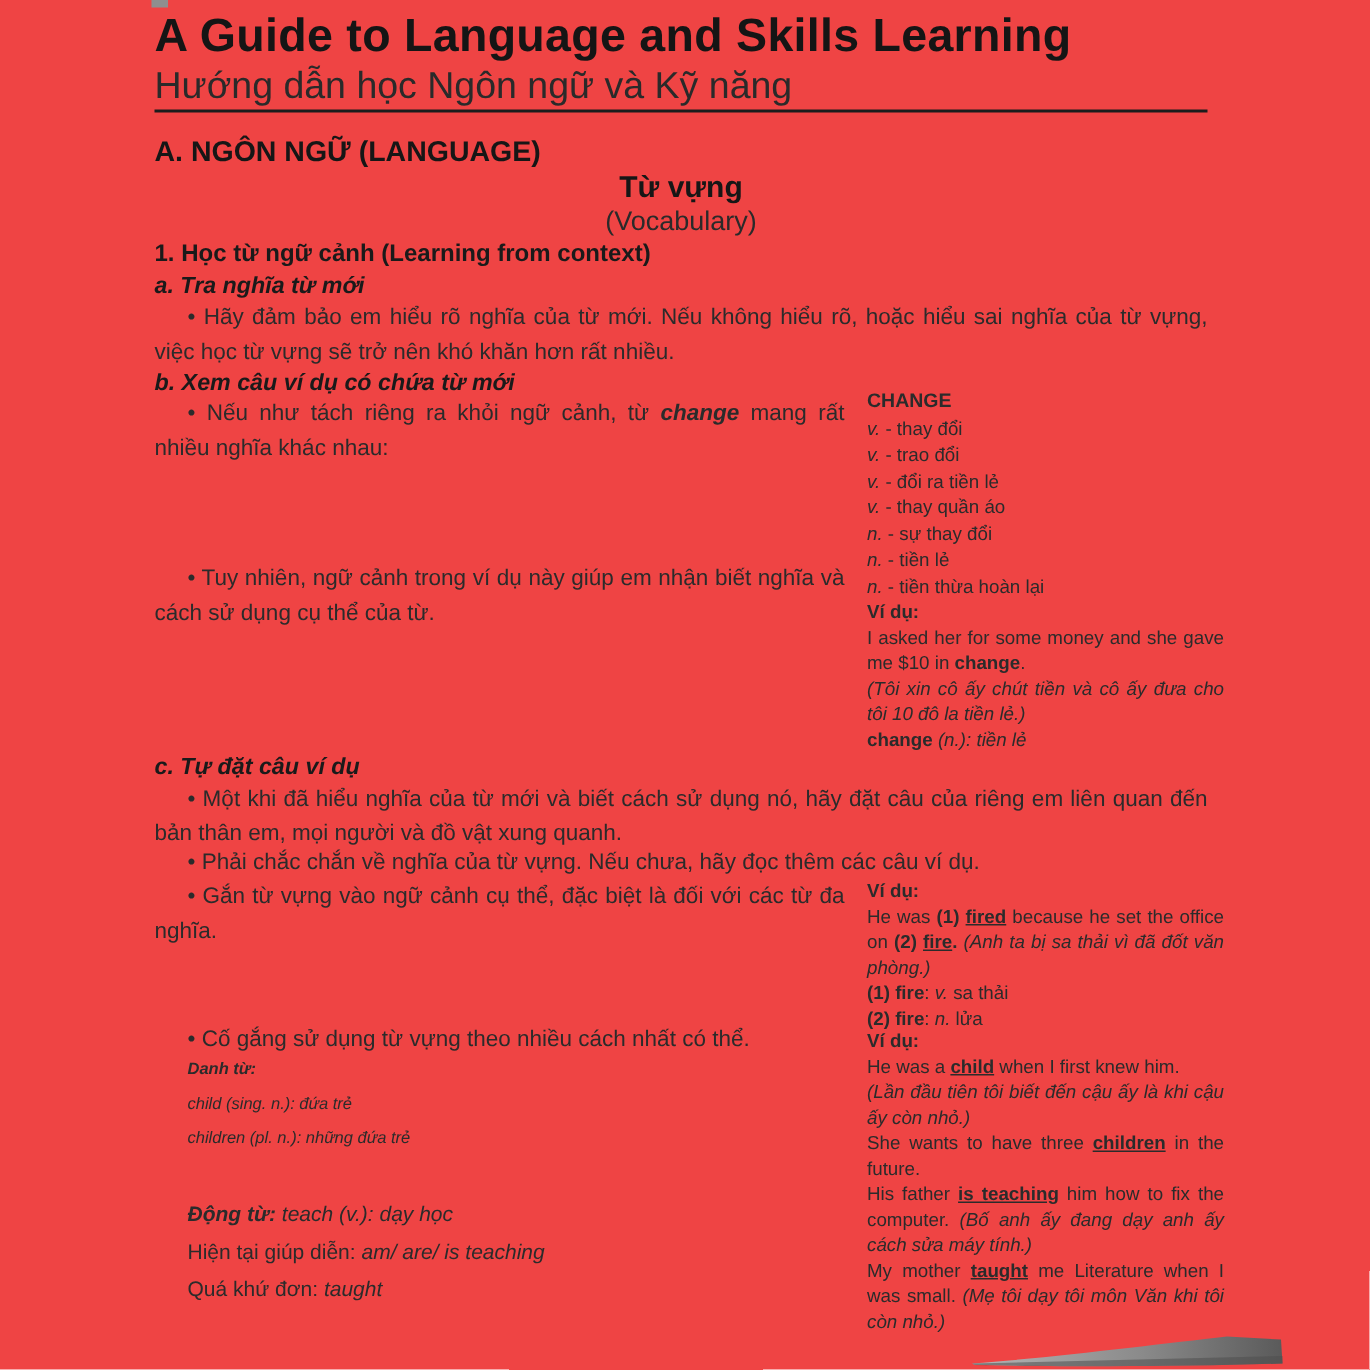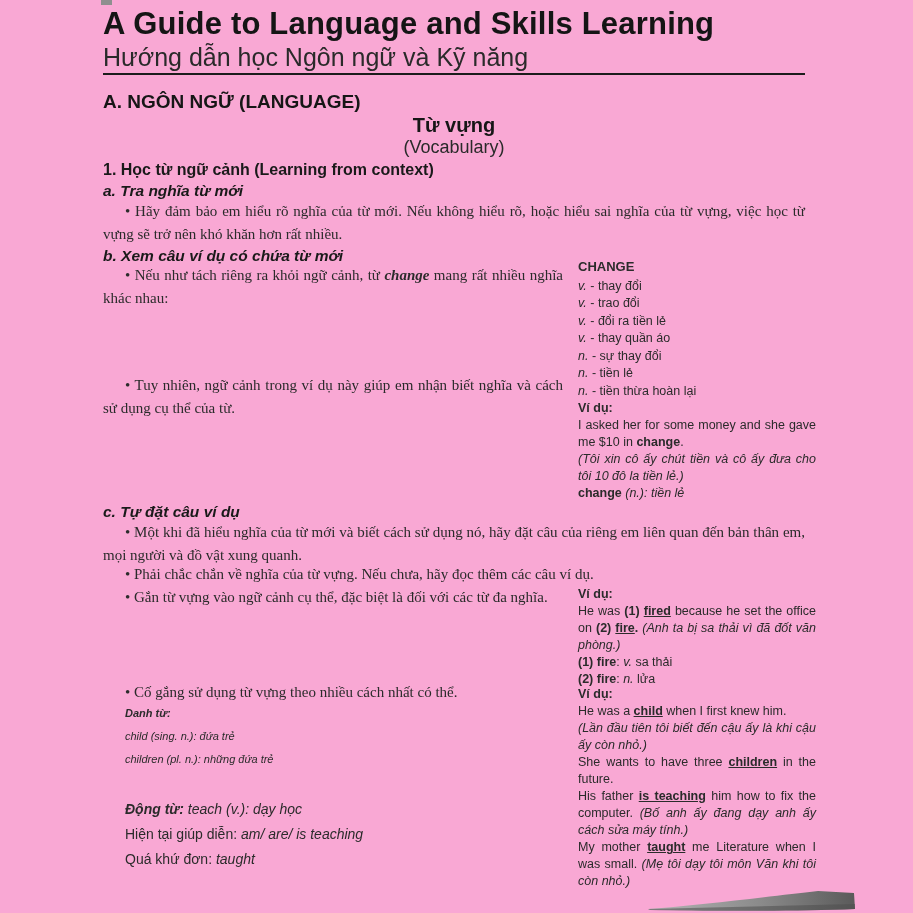--- a/index.html
+++ b/index.html
@@ -1,17 +1,17 @@
 <!DOCTYPE html>
 <html><head>
 <meta charset="utf-8">
 <style>
   html,body { margin:0; padding:0; background:#ffffff; }
   .page {
-    position:relative; width:913px; height:913px; background:#f9a8d4;
+    position:relative; width:913px; height:913px; background:#ef4444;
     font-family:"Liberation Sans","DejaVu Sans",sans-serif; color:#222;
     overflow:hidden;
   }
   .abs { position:absolute; }
   .b { font-weight:bold; }
   .i { font-style:italic; }
   .u { text-decoration:underline; }
 
   .corner-mark { left:101px; top:0; width:11px; height:5px; background:#8f8f8f; }
 
@@ -22,21 +22,21 @@
   .heading-a { left:103px; top:91px; font-size:19px; font-weight:bold; color:#161616; }
   .topic-title { left:103px; top:114px; width:702px; text-align:center; font-size:20px; font-weight:bold; color:#161616; }
   .topic-sub { left:103px; top:137px; width:702px; text-align:center; font-size:18px; color:#2a2a2a; }
 
   .lesson-heading { left:103px; top:161px; font-size:16px; font-weight:bold; color:#1a1a1a; }
   .part-heading { font-size:15.5px; font-weight:bold; font-style:italic; color:#1a1a1a; }
   .part-a-h { left:103px; top:182px; }
   .part-b-h { left:103px; top:247px; }
   .part-c-h { left:103px; top:503px; }
 
-  .para { font-size:15px; line-height:23px; color:#2b2b2b; text-align:justify; text-indent:22px;font-family:Liberation Serif, serif; }
+  .para { font-size:15px; line-height:23px; color:#2b2b2b; text-align:justify; text-indent:22px; }
   .part-a-p  { left:103px; top:200px; width:702px; }
   .part-b-p1 { left:103px; top:264px; width:460px; }
   .part-b-p2 { left:103px; top:374px; width:460px; }
   .part-c-p1 { left:103px; top:521px; width:702px; }
   .part-c-p2 { left:103px; top:563px; width:702px; }
   .part-c-p3 { left:103px; top:586px; width:460px; }
   .part-c-p4 { left:103px; top:681px; width:460px; }
 
   .noun-block { left:125px; top:702px; font-size:11px; line-height:23px; color:#2b2b2b; }
   .noun-label { font-weight:bold; font-style:italic; }

